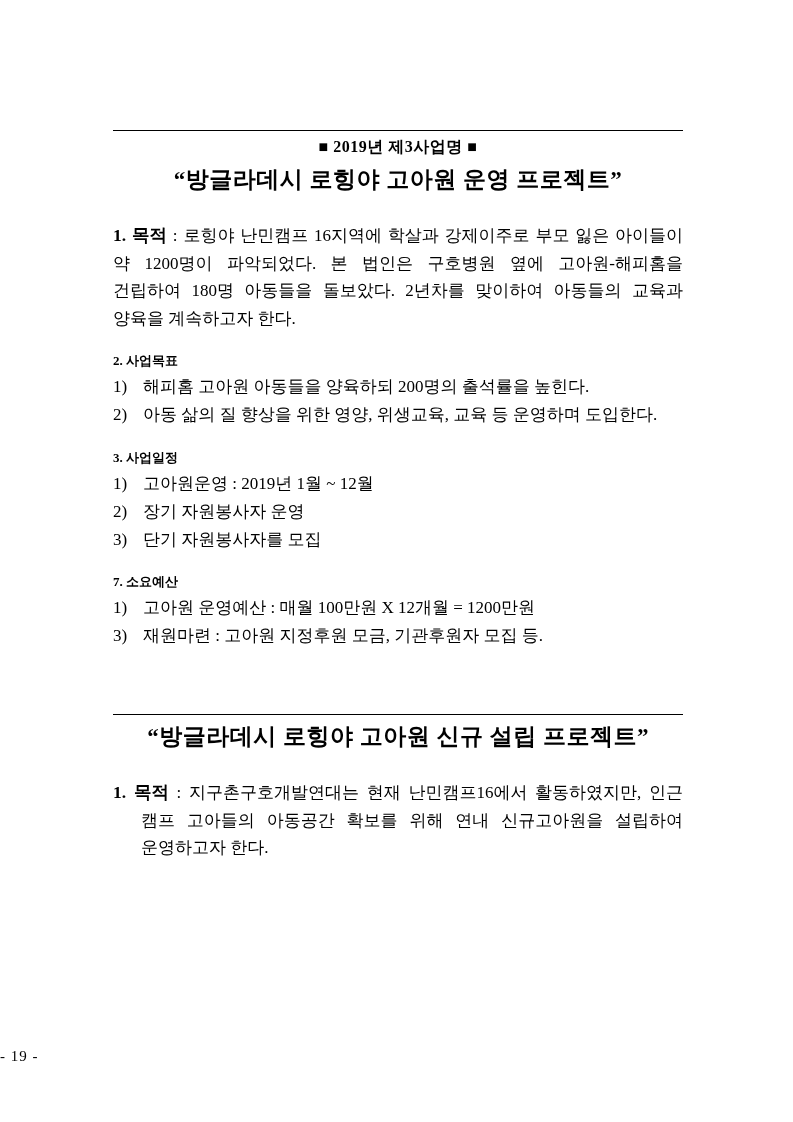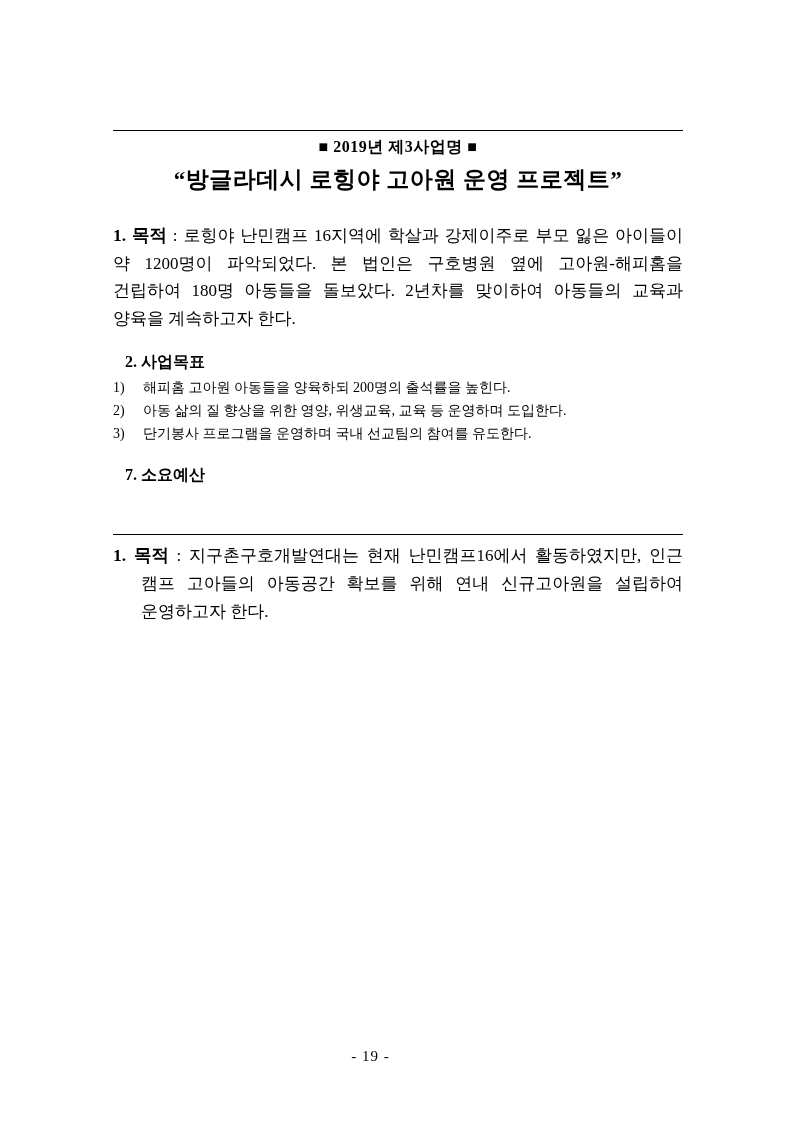--- a/index.html
+++ b/index.html
@@ -55,30 +55,30 @@
     line-height: 1.62;
     text-align: justify;
     margin: 16px 0 20px 0;
     word-break: keep-all;
   }
   .para .lead {
     font-weight: bold;
     font-size: 17.5px;
   }
   .heading {
-    font-size: 16px;
+    font-size: 13px;
     font-weight: bold;
-    margin: 0 0 4px 12px;
+    margin: 0 0 4px 0;
   }
   .list {
     margin: 0 0 20px 0;
     padding: 0;
   }
   .list-item {
-    font-size: 14px;
+    font-size: 17px;
     line-height: 1.58;
     padding-left: 30px;
     text-indent: -30px;
     margin: 0 0 1px 0;
     word-break: keep-all;
   }
   .list-item .num {
     display: inline-block;
     width: 30px;
     text-indent: 0;
@@ -96,21 +96,20 @@
   }
   .para-indent .lead {
     font-weight: bold;
     font-size: 17.5px;
   }
   .pagenum {
     position: absolute;
     left: 0;
     top: 1048px;
     width: 741px;
-    text-align: center;
     font-size: 15px;
     letter-spacing: 1px;
   }
 </style>
 </head>
 <body>
 
 <div class="page">
   <div class="content">
 
@@ -119,34 +118,46 @@
       <div class="sec-label">■ 2019년 제3사업명 ■</div>
       <div class="sec-title">“방글라데시 로힝야 고아원 운영 프로젝트”</div>
 
       <p class="para"><span class="lead">1. 목적</span><span> : </span><span>로힝야 난민캠프 16지역에 학살과 강제이주로 부모 잃은 아이들이 약 1200명이 파악되었다. 본 법인은 구호병원 옆에 고아원-해피홈을 건립하여 180명 아동들을 돌보았다. 2년차를 맞이하여 아동들의 교육과 양육을 계속하고자 한다.</span></p>
 
       <div>
         <div class="heading">2. 사업목표</div>
         <div class="list">
           <div class="list-item"><span class="num">1)</span><span>해피홈 고아원 아동들을 양육하되 200명의 출석률을 높힌다.</span></div>
           <div class="list-item"><span class="num">2)</span><span>아동 삶의 질 향상을 위한 영양, 위생교육, 교육 등 운영하며 도입한다.</span></div>
-          <div class="list-item"><span class="num">3)</span><span>단기봉사 프로그램을 운영하며 국내 선교팀의 참여를 유도한다.</span></div>
         </div>
       </div>
 
+      <div>
+        <div class="heading">3. 사업일정</div>
+        <div class="list">
+          <div class="list-item"><span class="num">1)</span><span>고아원운영 : 2019년 1월 ~ 12월</span></div>
+          <div class="list-item"><span class="num">2)</span><span>장기 자원봉사자 운영</span></div>
+          <div class="list-item"><span class="num">3)</span><span>단기 자원봉사자를 모집</span></div>
+        </div>
+      </div>
 
       <div>
         <div class="heading">7. 소요예산</div>
+        <div class="list">
+          <div class="list-item"><span class="num">1)</span><span>고아원 운영예산 : 매월 100만원 X 12개월 = 1200만원</span></div>
+          <div class="list-item"><span class="num">3)</span><span>재원마련 : 고아원 지정후원 모금, 기관후원자 모집 등.</span></div>
+        </div>
       </div>
     </div>
 
     <div class="spacer-lg"></div>
 
     <div>
       <hr class="hrule">
+      <div class="sec-title">“방글라데시 로힝야 고아원 신규 설립 프로젝트”</div>
 
       <div class="block2">
         <p class="para-indent"><span class="lead">1. 목적</span><span> : </span><span>지구촌구호개발연대는 현재 난민캠프16에서 활동하였지만, 인근 캠프 고아들의 아동공간 확보를 위해 연내 신규고아원을 설립하여 운영하고자 한다.</span></p>
       </div>
     </div>
 
   </div>
 
   <div class="pagenum">- 19 -</div>
 </div>

